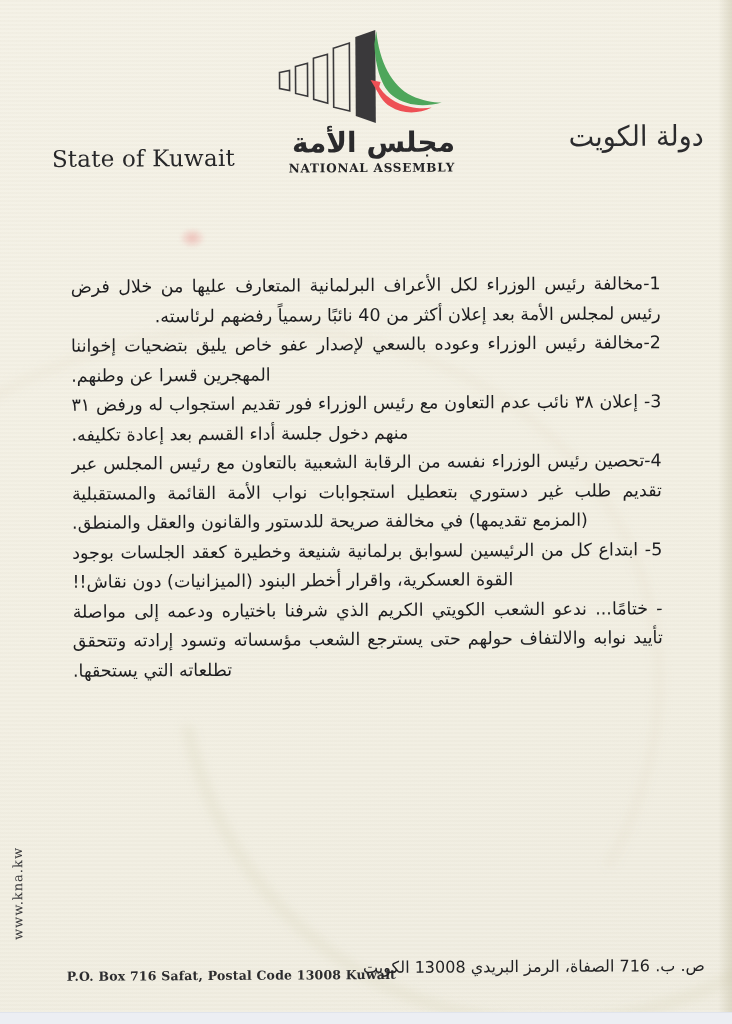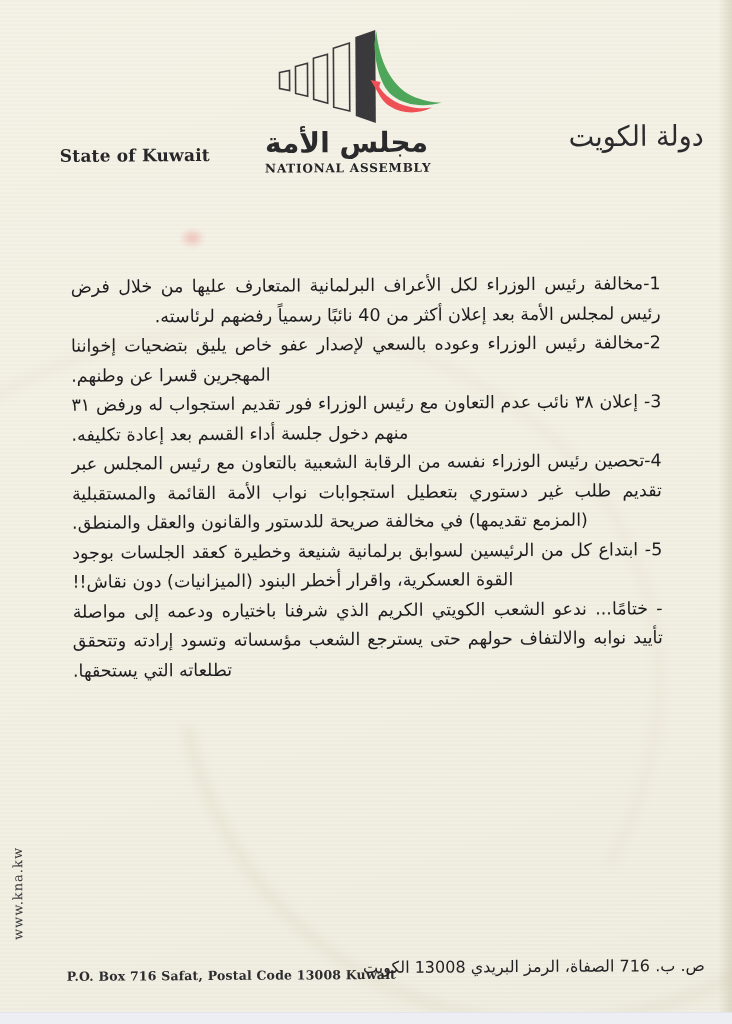--- a/index.html
+++ b/index.html
@@ -24,27 +24,27 @@
     background:linear-gradient(to left,rgba(196,190,164,.45),rgba(196,190,164,0));
   }
   .scan-strip{
     position:absolute;left:0;bottom:0;width:100%;height:11px;
     background:#eceef3;border-top:1px solid #e0e4ec;
   }
   .tilt{position:absolute;inset:0;transform:rotate(-0.35deg);transform-origin:50% 50%;}
 
   
   .hdr-left{
-    position:absolute;left:62px;top:144px;
-    font-family:"DejaVu Serif",serif;font-weight:bold;font-size:17px;
+    position:absolute;left:54px;top:144px;
+    font-family:"DejaVu Serif",serif;font-weight:normal;font-size:23px;
     color:#272729;letter-spacing:.2px;
   }
   .logo{
     position:absolute;left:50%;top:28px;transform:translateX(-52%);
-    width:190px;text-align:left;
+    width:190px;text-align:right;
   }
   .logo svg{display:block;margin:0 auto;}
   .logo-ar{
     direction:rtl;font-size:28px;font-weight:bold;color:#2a2a2c;
     line-height:1.1;margin-top:0px;
     font-family:"DejaVu Sans",sans-serif;
   }
   .logo-en{
     font-family:"DejaVu Serif",serif;font-weight:bold;font-size:12px;
     color:#232325;letter-spacing:.8px;margin-top:2px;white-space:nowrap;

